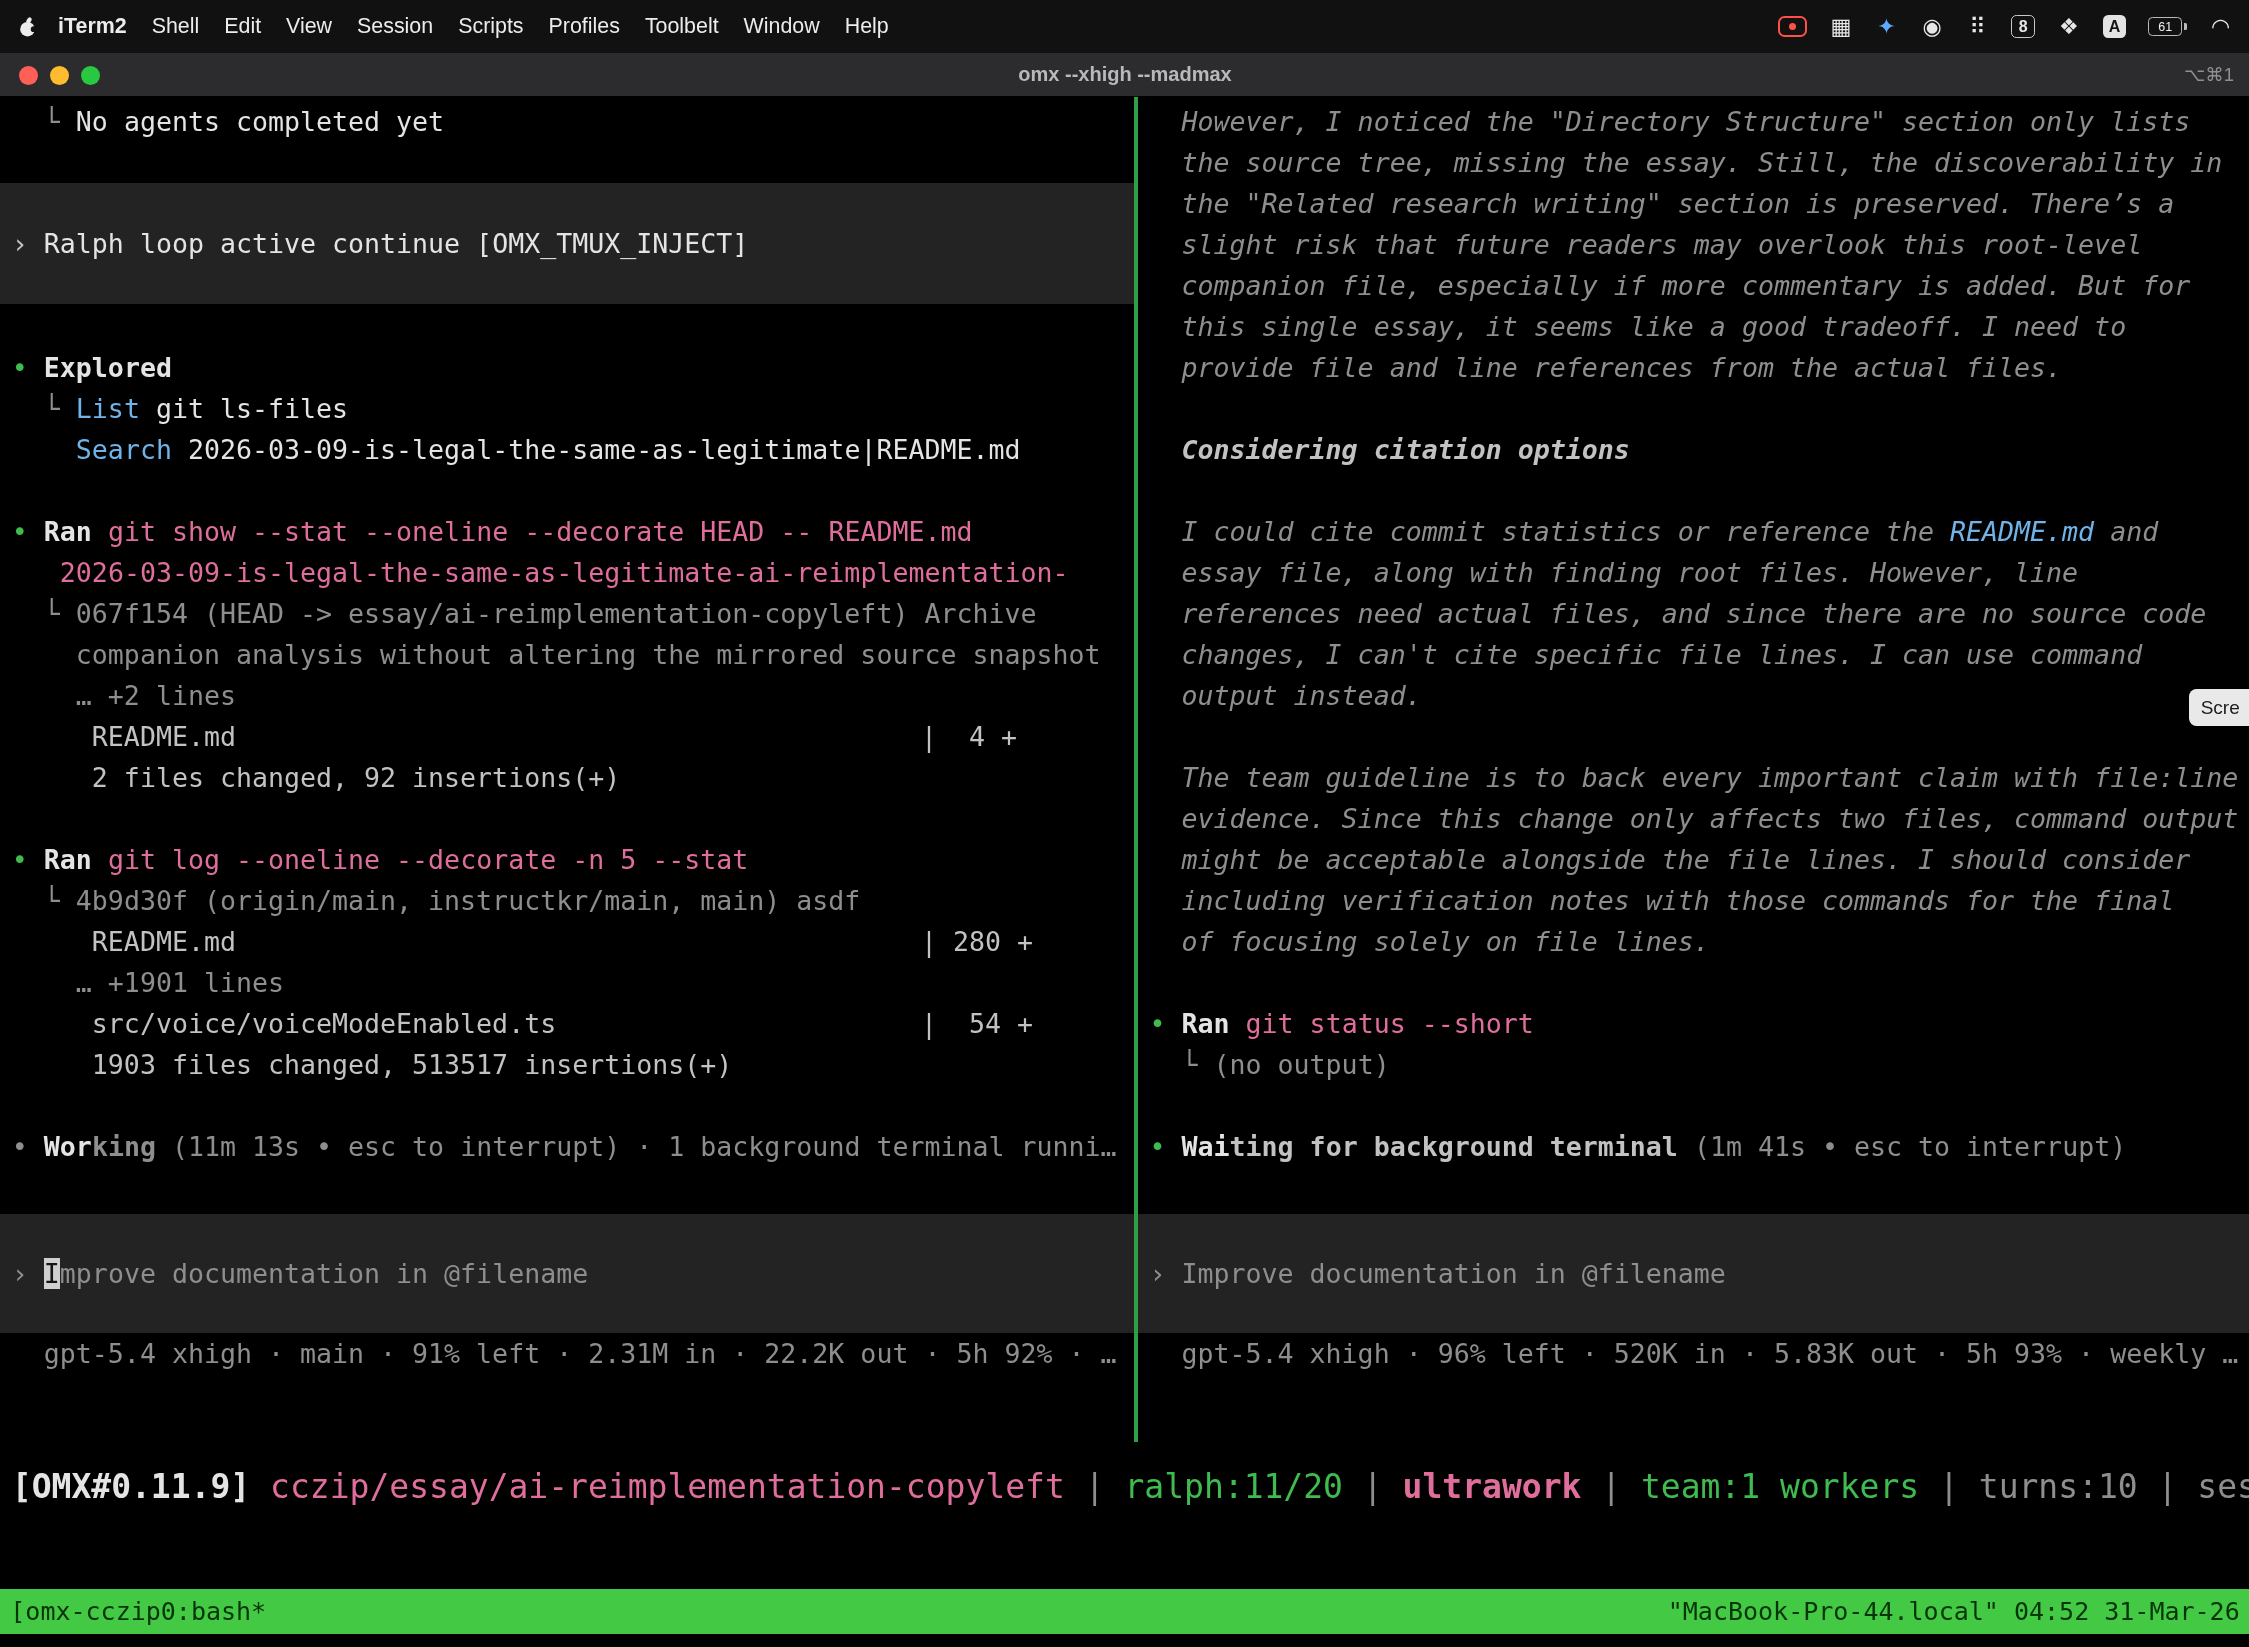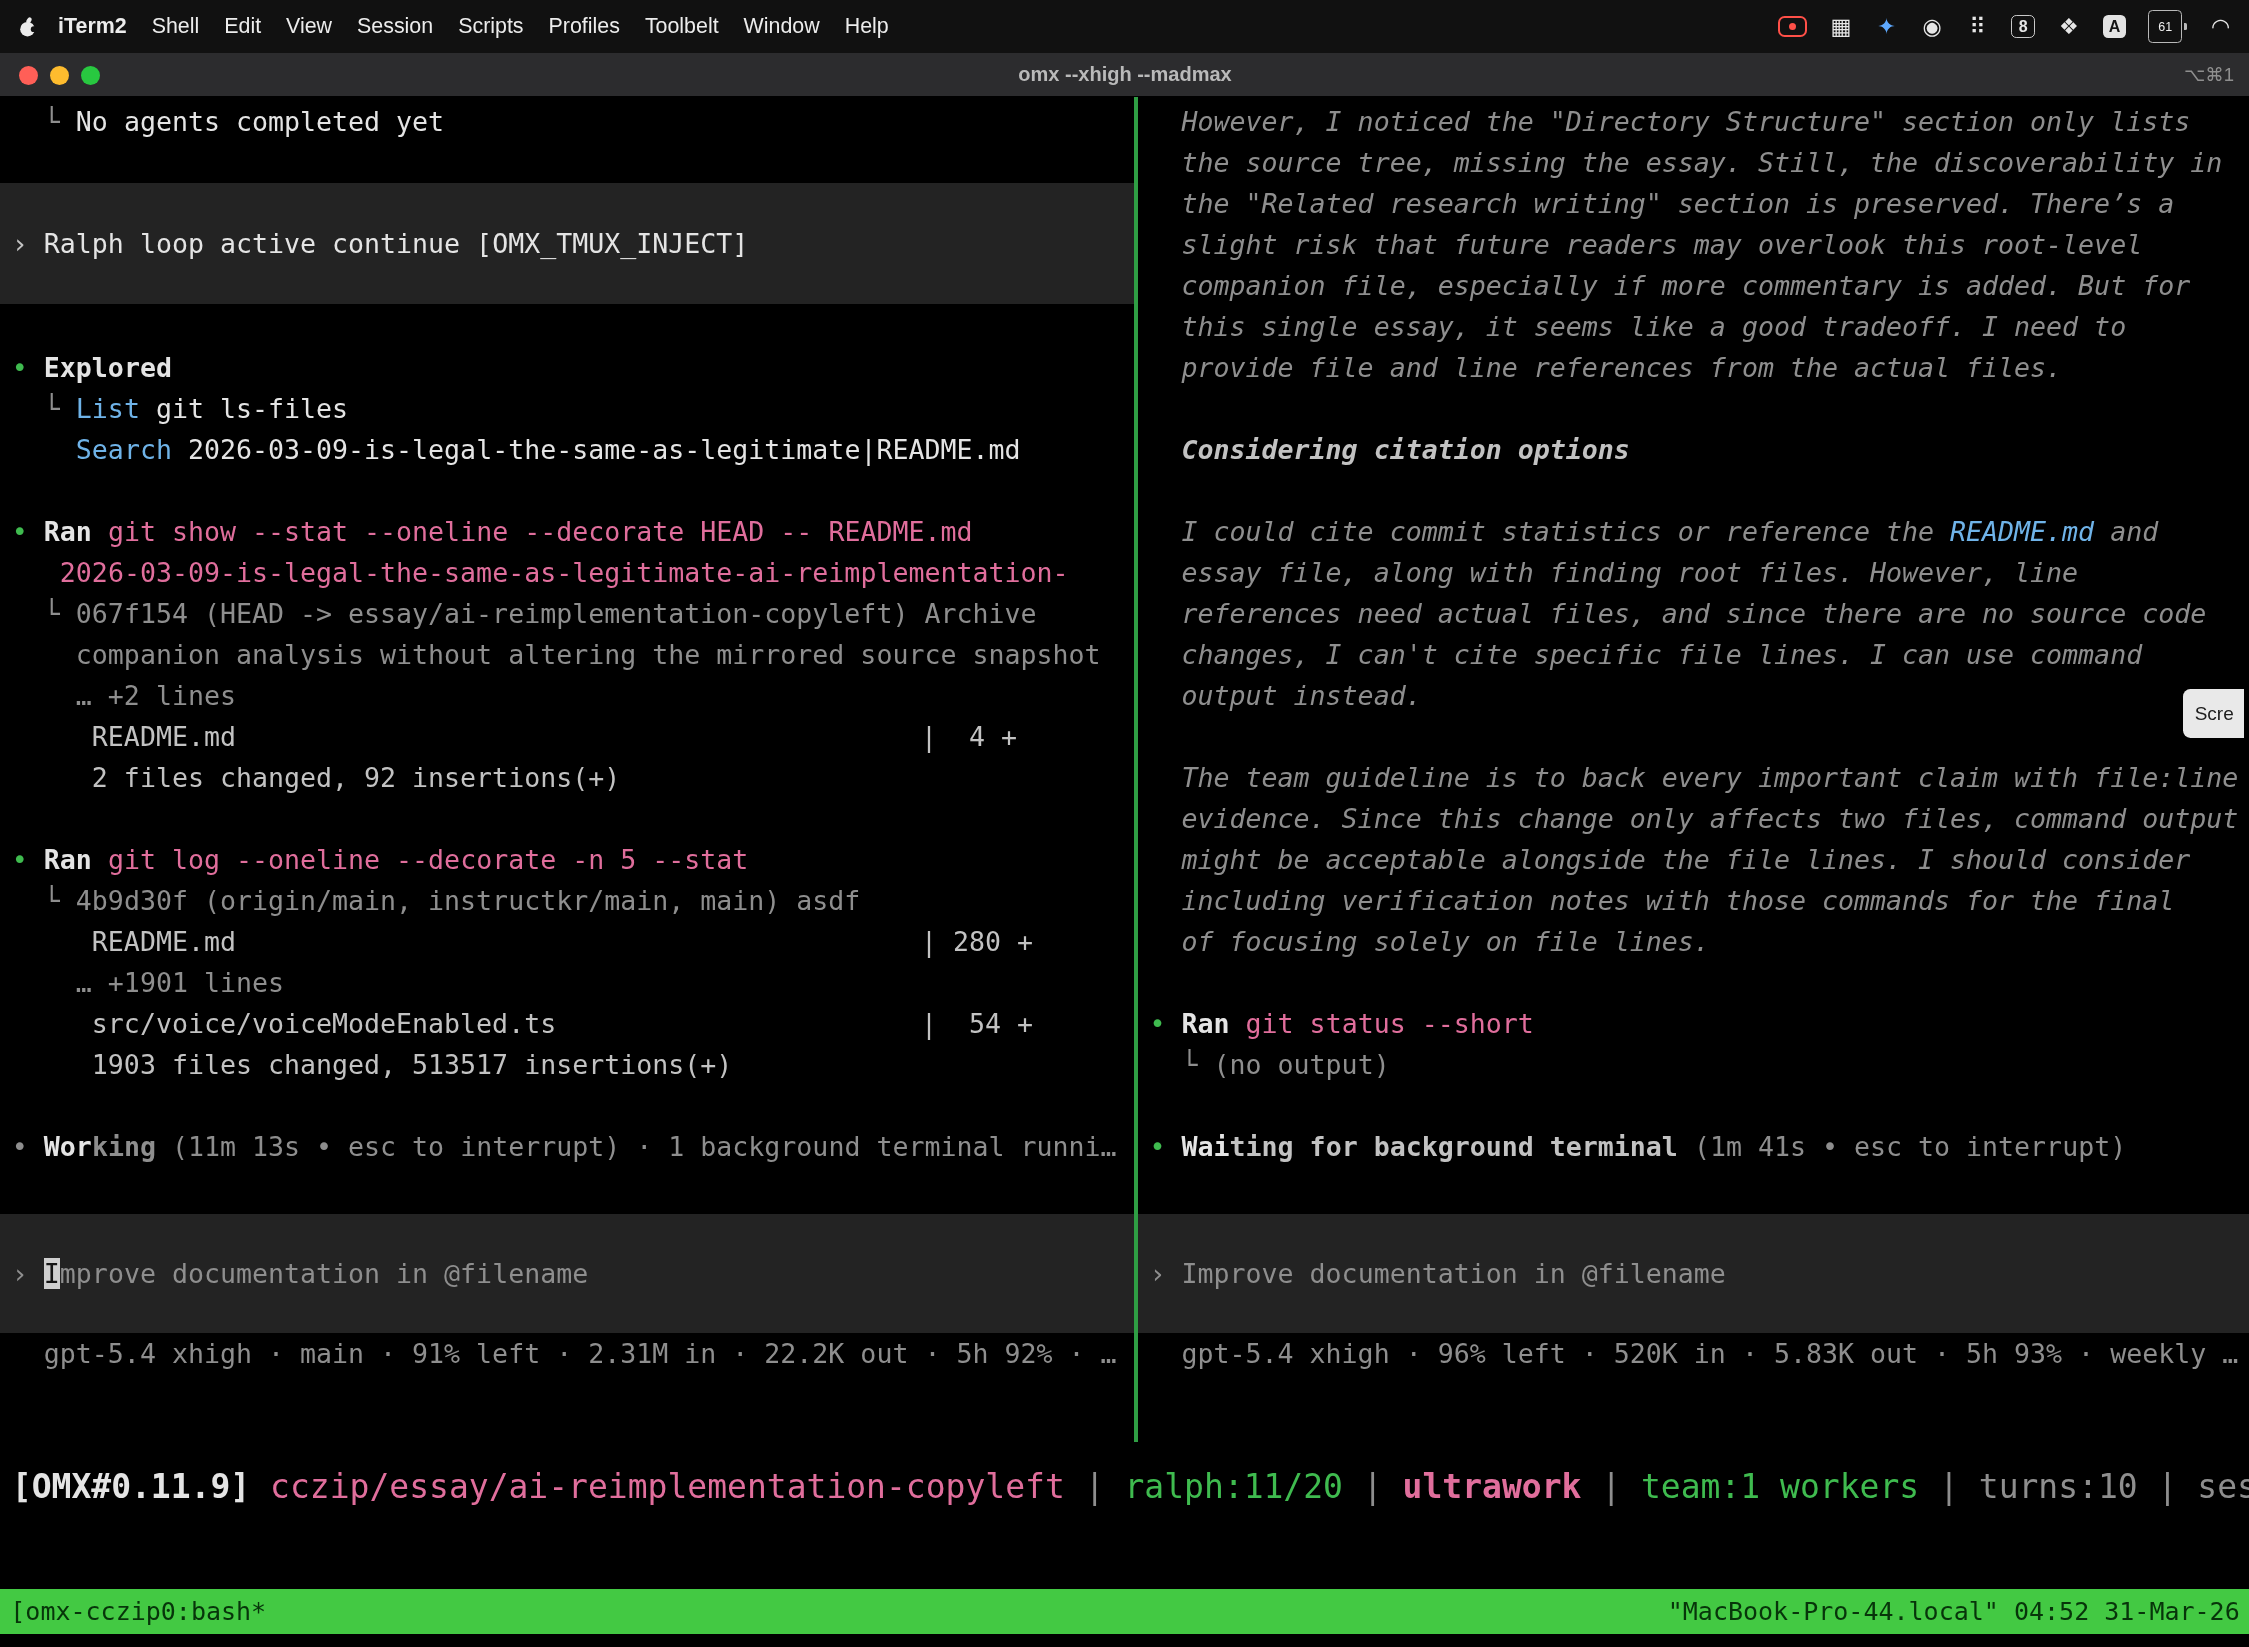--- a/index.html
+++ b/index.html
@@ -17,21 +17,21 @@
   .menu-item{padding:0 12.5px;line-height:53px}
   .menu-item.first{font-weight:bold}
   .mspacer{flex:1}
   .status-icons{display:flex;align-items:center;gap:22px;font-size:22px;color:#e6e6e6}
   .icon{display:inline-flex;align-items:center;justify-content:center;min-width:23.6px;height:25px}
   .icon.rec{width:29.5px;height:20.7px;border:2.2px solid #ff5048;border-radius:6.6px}
   .rec-dot{width:7.4px;height:7.4px;border-radius:50%;background:#ff5048}
   .icon.boxed{width:23.6px;height:23.6px;border:1.5px solid #c9c9c9;border-radius:5.2px;font-size:16px;font-weight:bold}
   .icon.boxed-light{width:23.6px;height:23.6px;border-radius:5.2px;background:#e3e3e3;color:#151515;font-size:16px;font-weight:bold}
   .icon.batt{gap:1.5px}
-  .batt-body{display:inline-flex;align-items:center;justify-content:center;width:34px;height:33px;border:1.5px solid #b9b9b9;border-radius:4.4px;font-size:12.5px;color:#f0f0f0}
+  .batt-body{display:inline-flex;align-items:center;justify-content:center;width:34px;height:19px;border:1.5px solid #b9b9b9;border-radius:4.4px;font-size:12.5px;color:#f0f0f0}
   .batt-nub{width:3px;height:7.4px;background:#b9b9b9;border-radius:0 1.5px 1.5px 0}
 
   .titlebar{position:absolute;top:53px;left:0;width:2250px;height:44px;background:#2c2c2e;border-bottom:1.5px solid #000;
     display:flex;align-items:center;justify-content:center;font-family:"Liberation Sans","DejaVu Sans",sans-serif}
   .lights{position:absolute;left:19px;top:0;height:44px;display:flex;align-items:center;gap:11.8px}
   .light{width:19px;height:19px;border-radius:50%}
   .light.red{background:#ff5f57}.light.yellow{background:#febc2e}.light.green{background:#28c840}
   .wintitle{font-size:20px;font-weight:bold;color:#b9b9b9}
   .winshortcut{position:absolute;right:16px;font-size:18.5px;color:#8f8f8f}
 
@@ -42,21 +42,21 @@
   #pane-right{flex:1}
   .tline{height:41px;line-height:41px;font-size:26.6px;white-space:pre;padding-left:11.8px;position:relative;color:var(--c-white)}
   .tbox{background:var(--c-box);display:flex;align-items:center}
   .boxline{white-space:pre;padding-left:11.8px;font-size:26.6px;line-height:41px;position:relative}
   .abs{position:absolute}
   .w{color:var(--c-white)} .lw{color:var(--c-lw)} .g{color:var(--c-gray)} .gr{color:var(--c-green)}
   .pk{color:var(--c-pink)} .bl{color:var(--c-blue)}
   .b{font-weight:bold}.it{font-style:italic}
   .cur{background:#cfcfcf;color:#141414}
 
-  .screbtn{position:absolute;right:6px;top:689px;height:49px;background:#e9e9e9;color:#1c1c1c;
+  .screbtn{position:absolute;right:0;top:689px;height:37px;background:#e9e9e9;color:#1c1c1c;
     font-family:"Liberation Sans",sans-serif;font-size:19px;display:flex;align-items:center;
     padding:0 10.3px 0 11.8px;border-radius:7.4px 0 0 7.4px}
   .omxline{position:absolute;top:1466px;left:0;width:2250px;height:41px;line-height:41px;font-size:33px;white-space:pre;padding-left:11.8px}
   .tmuxbar{position:absolute;top:1589px;left:0;width:2250px;height:45px;background:var(--c-tmux);
     display:flex;align-items:center;justify-content:space-between;padding:0 10.3px;font-size:25px;color:#07350a;white-space:pre}
 </style>
 </head>
 <body>
 
 <div class="menubar">

